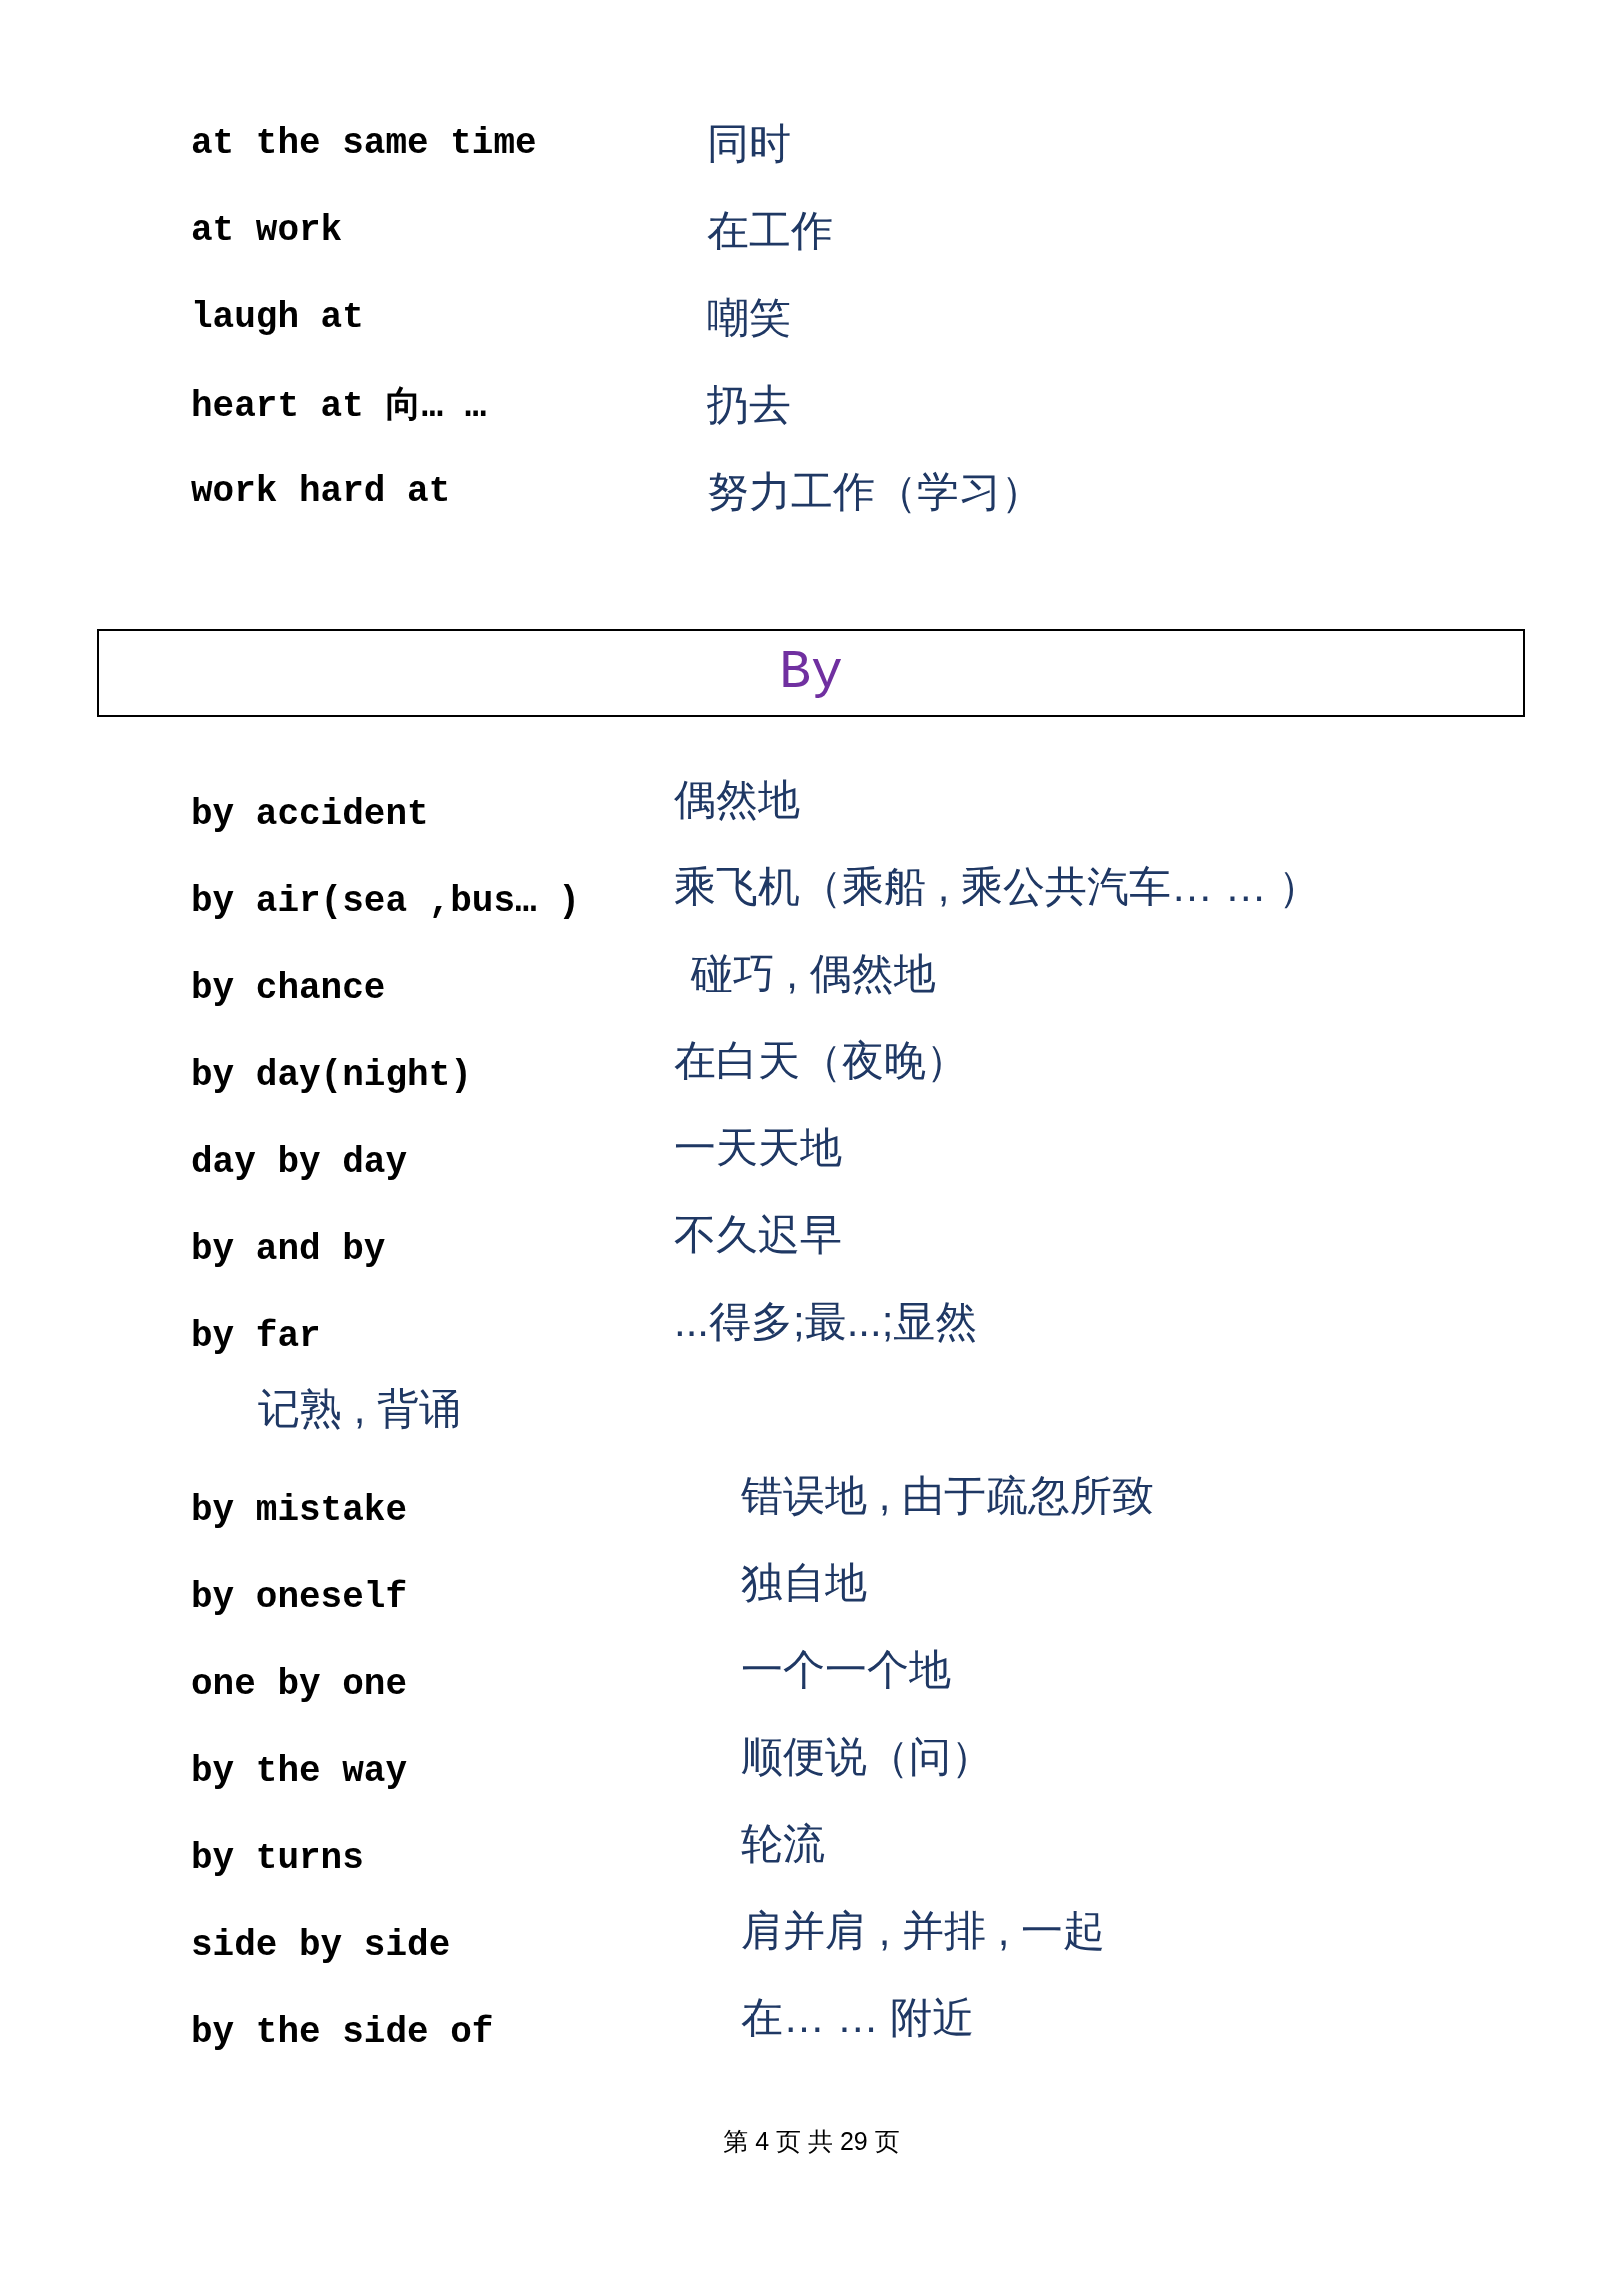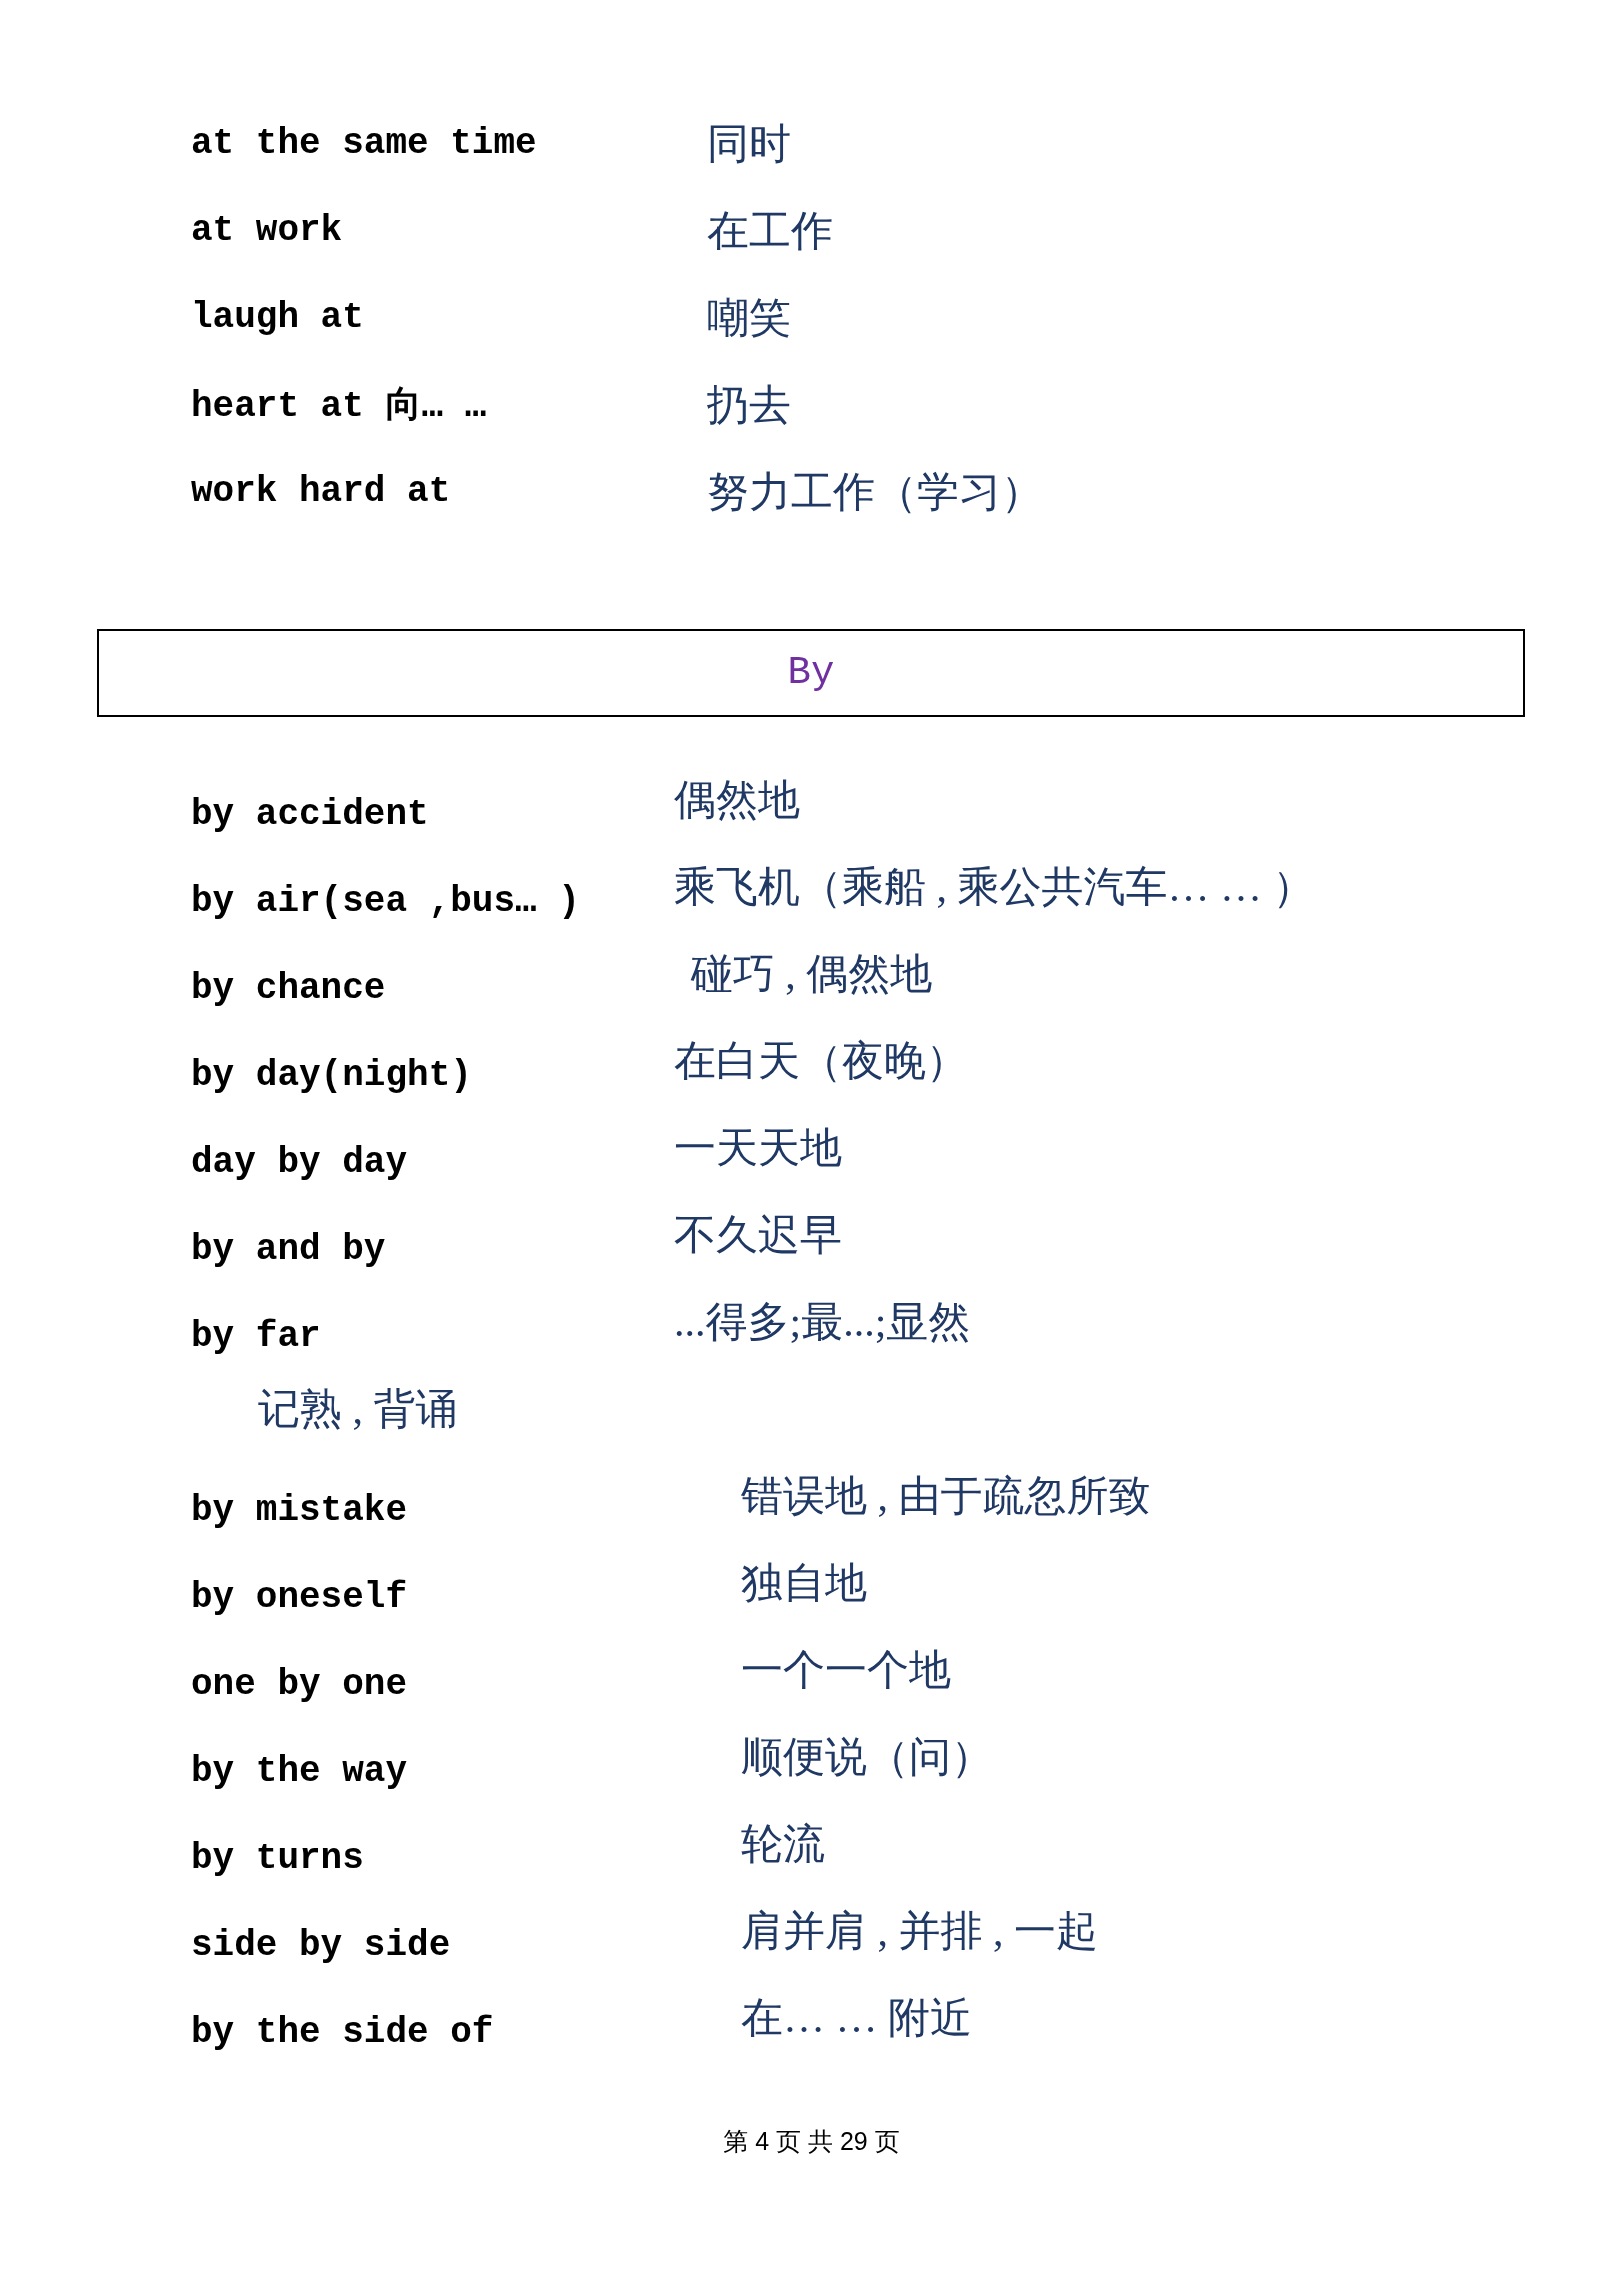--- a/index.html
+++ b/index.html
@@ -24,21 +24,21 @@
     font-family: "Liberation Mono", "DejaVu Sans Mono", monospace;
     font-weight: bold;
     font-size: 36px;
     color: #000000;
     white-space: pre;
     flex-shrink: 0;
   }
   .at-list .en { width: 516px; }
   .by-list .en { width: 483px; margin-top: 29px; }
   .zh {
-    font-family: Liberation Serif, serif;
+    font-family: Liberation Sans, sans-serif;
     font-size: 42px;
     color: #1F3864;
     white-space: pre;
     line-height: 1;
   }
   .zh[data-pad="1"] { padding-left: 16.7px; }
   .zh[data-pad="4"] { padding-left: 67px; }
   .by-box {
     position: absolute;
     left: 97px;
@@ -46,21 +46,21 @@
     width: 1428px;
     height: 88px;
     border: 2.4px solid #000000;
     box-sizing: border-box;
     display: flex;
     align-items: center;
     justify-content: center;
   }
   .by-box .hdr {
     font-family: "Liberation Mono", "DejaVu Sans Mono", monospace;
-    font-size: 39px;
+    font-size: 53px;
     color: #7030A0;
   }
   .footer {
     position: absolute;
     left: 0;
     right: 0;
     top: 2123px;
     text-align: center;
     font-family: Liberation Sans, sans-serif;
     font-size: 25px;

